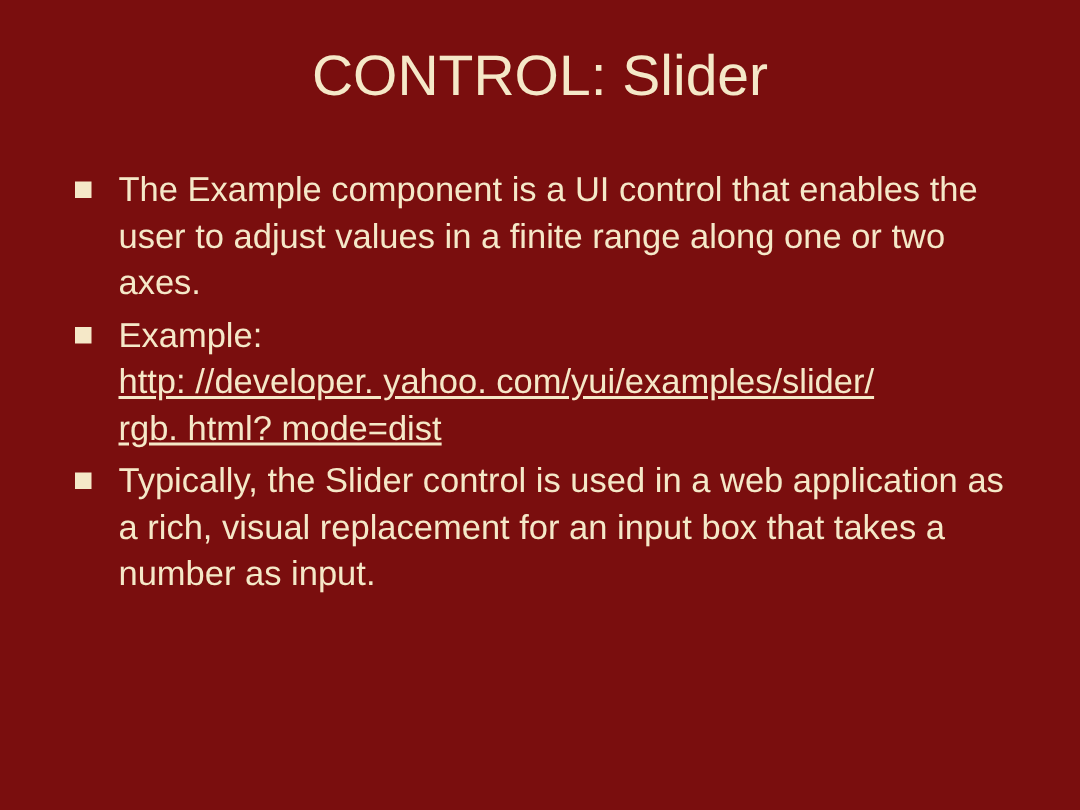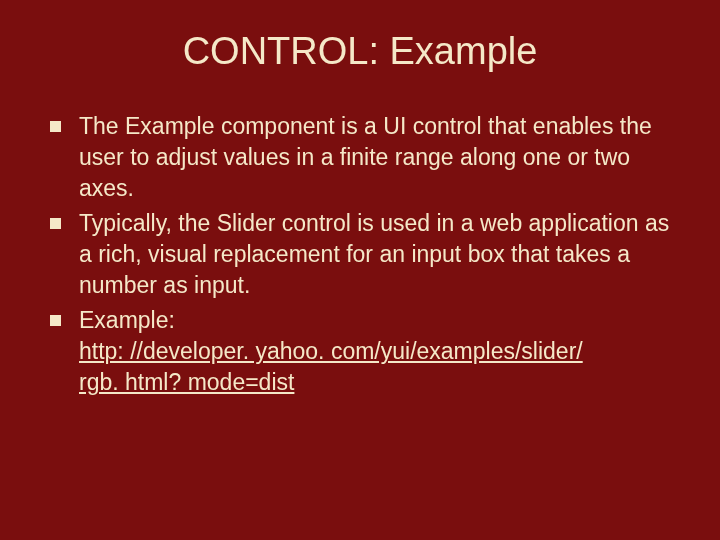--- a/index.html
+++ b/index.html
@@ -57,32 +57,32 @@
       display: block;
     }
     .example-label {
       display: block;
     }
   </style>
 </head>
 <body>
 
 <div class="slide">
-  <h1 class="title">CONTROL: Example</h1>
+  <h1 class="title">CONTROL: Slider</h1>
   <ul class="bullet-list">
     <li class="bullet-item">
       <span class="bullet-marker"></span>
       <span class="bullet-text">The Example component is a UI control that enables the user to adjust values in a finite range along one or two axes.</span>
-    </li>
-    <li class="bullet-item">
-      <span class="bullet-marker"></span>
-      <span class="bullet-text">Typically, the Slider control is used in a web application as a rich, visual replacement for an input box that takes a number as input.</span>
     </li>
     <li class="bullet-item">
       <span class="bullet-marker"></span>
       <span class="bullet-text">
         <span class="example-label">Example:</span>
         <span class="link-line">http: //developer. yahoo. com/yui/examples/slider/</span>
         <span class="link-line">rgb. html? mode=dist</span>
       </span>
     </li>
+    <li class="bullet-item">
+      <span class="bullet-marker"></span>
+      <span class="bullet-text">Typically, the Slider control is used in a web application as a rich, visual replacement for an input box that takes a number as input.</span>
+    </li>
   </ul>
 </div>
 
 </body></html>

